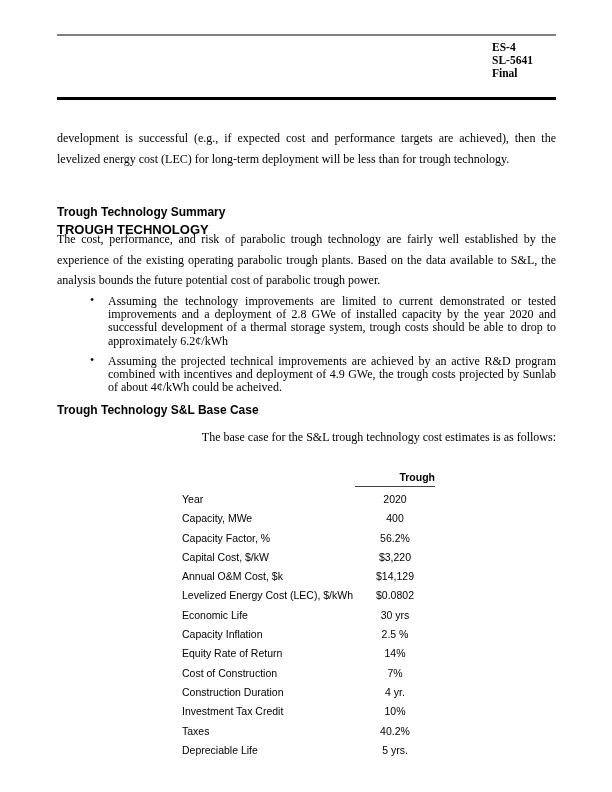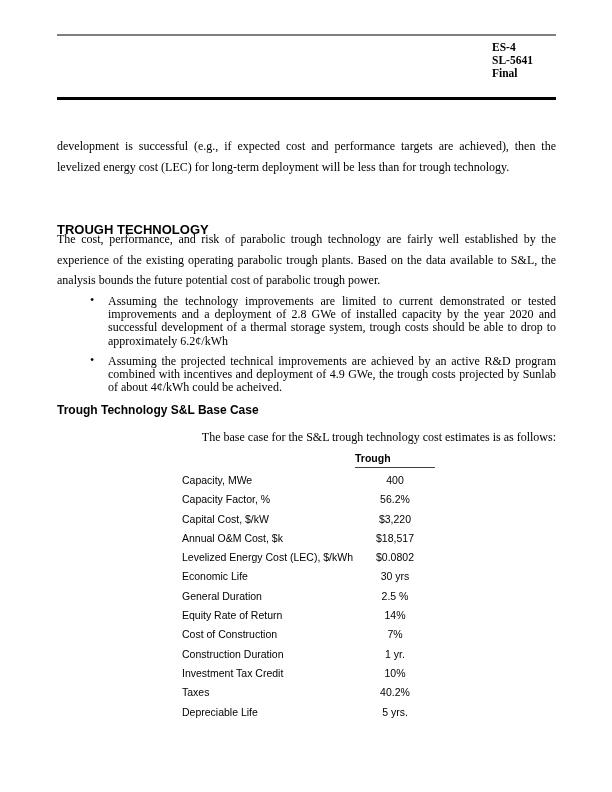--- a/index.html
+++ b/index.html
@@ -49,21 +49,21 @@
     position: absolute;
     left: 57px;
     width: 499px;
   }
   .body-text {
     font-family: "Liberation Serif", serif;
     font-size: 12px;
     line-height: 20.5px;
     text-align: justify;
   }
-  .para-intro   { top: 136px; font-family: Liberation Serif, serif; }
+  .para-intro   { top: 128px; font-family: Liberation Serif, serif; }
   .h-main {
     top: 175px;
     font-family: "Liberation Sans", sans-serif;
     font-weight: bold;
     font-size: 13px;
     margin-top: 47px;
   }
   .h-sub {
     font-family: "Liberation Sans", sans-serif;
     font-weight: bold;
@@ -90,26 +90,27 @@
   .h-basecase    { top: 403px; }
   .para-basecase { top: 430px; font-size: 12px; font-family: "Liberation Serif", serif; text-align: right; }
   .basecase-table {
     top: 452px;
     font-family: "Liberation Sans", sans-serif;
     font-size: 10.5px;
   }
   .col-header {
     margin-left: 298px;
     width: 80px;
-    text-align: left;
+    text-align: right;
     font-weight: bold;
     line-height: 13px;
     padding-bottom: 2px;
     border-bottom: 1.5px solid #404040;
     margin-bottom: 6px;
+    margin-top: 19px;
   }
   .trow {
     position: relative;
     height: 19.3px;
   }
   .tlabel {
     position: absolute;
     left: 125px;
     top: 0;
     white-space: nowrap;
@@ -135,20 +136,21 @@
     <div>SL-5641</div>
     <div>Final</div>
   </div>
 
   <div class="rule-thick"></div>
 
   <p class="block body-text para-intro">development is successful (e.g., if expected cost and performance targets are achieved), then the levelized energy cost (LEC) for long-term deployment will be less than for trough technology.</p>
 
   <h1 class="block h-main">TROUGH TECHNOLOGY</h1>
 
+  <h2 class="block h-sub h-summary">Trough Technology Summary</h2>
 
   <p class="block body-text para-summary">The cost, performance, and risk of parabolic trough technology are fairly well established by the experience of the existing operating parabolic trough plants. Based on the data available to S&amp;L, the analysis bounds the future potential cost of parabolic trough power.</p>
 
   <div class="block bullets">
 
       <div class="bullet-item">
         <span class="bullet-marker">•</span><span class="bullet-text">Assuming the technology improvements are limited to current demonstrated or tested improvements and a deployment of 2.8 GWe of installed capacity by the year 2020 and successful development of a thermal storage system, trough costs should be able to drop to approximately 6.2¢/kWh</span>
       </div>
 
       <div class="bullet-item">
@@ -157,69 +159,73 @@
     </div>
 
   <h2 class="block h-sub h-basecase">Trough Technology S&amp;L Base Case</h2>
 
   <p class="block para-basecase">The base case for the S&amp;L trough technology cost estimates is as follows:</p>
 
   <div class="block basecase-table">
     <div class="col-header">Trough</div>
     <div>
 
+        <div class="trow">
+          <span class="tlabel">Year</span>
+          <span class="tvalue">2020</span>
+        </div>
 
         <div class="trow">
           <span class="tlabel">Capacity, MWe</span>
           <span class="tvalue">400</span>
         </div>
 
         <div class="trow">
           <span class="tlabel">Capacity Factor, %</span>
           <span class="tvalue">56.2%</span>
         </div>
 
         <div class="trow">
           <span class="tlabel">Capital Cost, $/kW</span>
           <span class="tvalue">$3,220</span>
         </div>
 
         <div class="trow">
           <span class="tlabel">Annual O&amp;M Cost, $k</span>
-          <span class="tvalue">$18,517</span>
+          <span class="tvalue">$14,129</span>
         </div>
 
         <div class="trow">
           <span class="tlabel">Levelized Energy Cost (LEC), $/kWh</span>
           <span class="tvalue">$0.0802</span>
         </div>
 
         <div class="trow">
           <span class="tlabel">Economic Life</span>
           <span class="tvalue">30 yrs</span>
         </div>
 
         <div class="trow">
-          <span class="tlabel">General Duration</span>
+          <span class="tlabel">Capacity Inflation</span>
           <span class="tvalue">2.5 %</span>
         </div>
 
         <div class="trow">
           <span class="tlabel">Equity Rate of Return</span>
           <span class="tvalue">14%</span>
         </div>
 
         <div class="trow">
           <span class="tlabel">Cost of Construction</span>
           <span class="tvalue">7%</span>
         </div>
 
         <div class="trow">
           <span class="tlabel">Construction Duration</span>
-          <span class="tvalue">1 yr.</span>
+          <span class="tvalue">4 yr.</span>
         </div>
 
         <div class="trow">
           <span class="tlabel">Investment Tax Credit</span>
           <span class="tvalue">10%</span>
         </div>
 
         <div class="trow">
           <span class="tlabel">Taxes</span>
           <span class="tvalue">40.2%</span>

